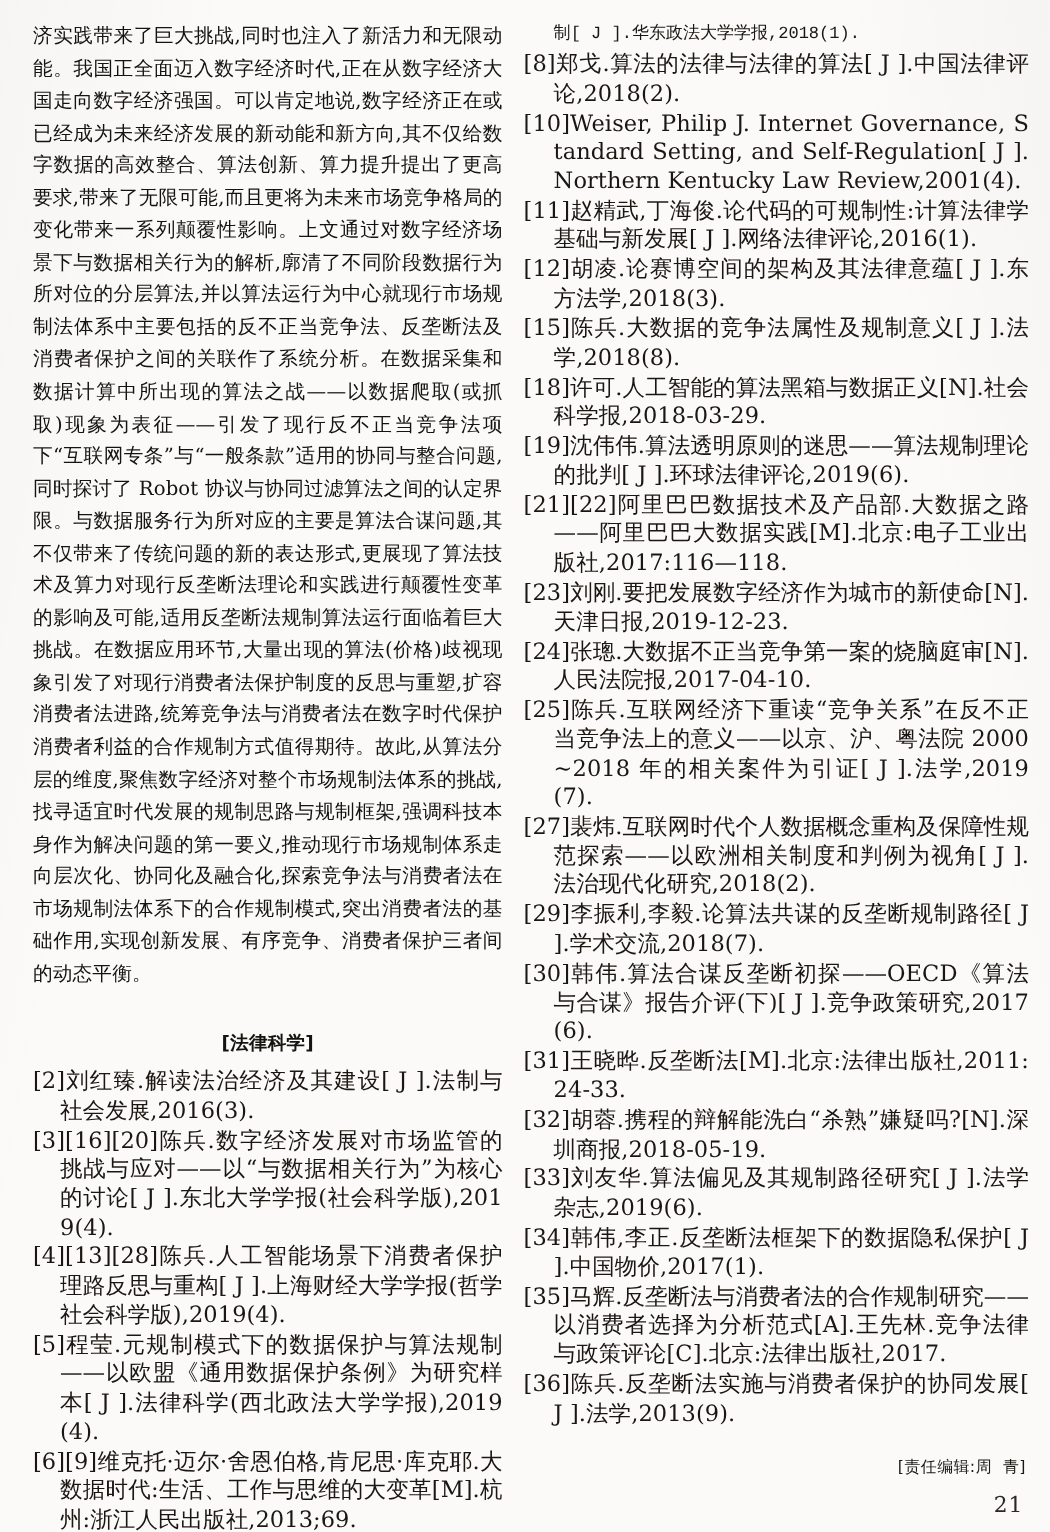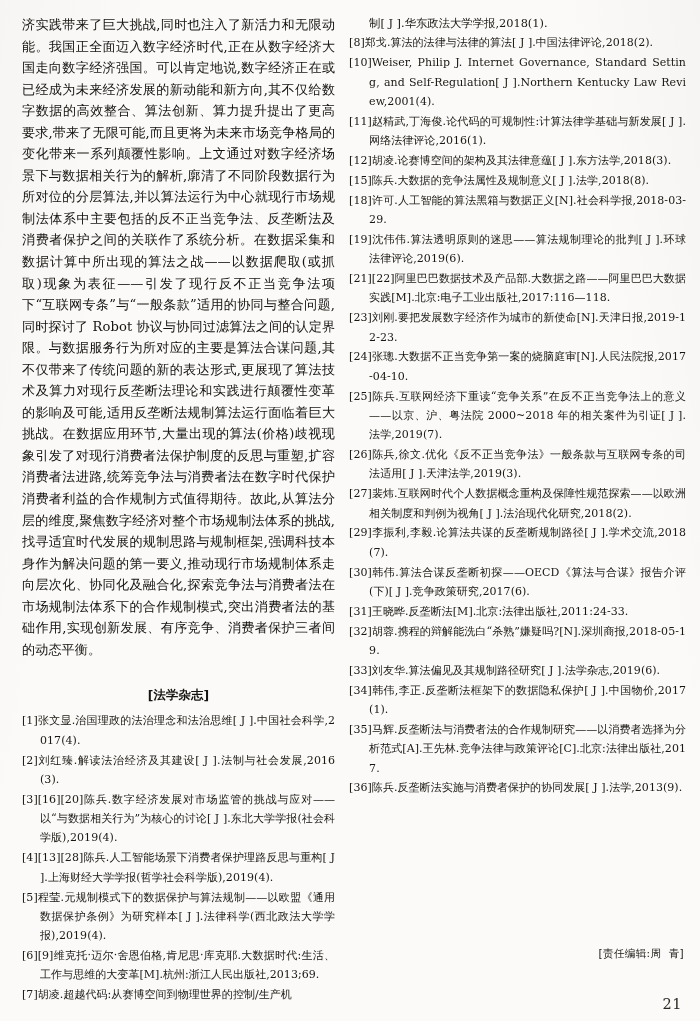--- a/index.html
+++ b/index.html
@@ -72,21 +72,21 @@
     color: #16140f;
   }
 
   
   .ref-list {
     margin: 0;
     padding: 0;
     list-style: none;
   }
   .ref-item {
-    font-size: 11px;
+    font-size: 15px;
     line-height: 19.35px;
     text-align: justify;
     text-justify: inter-character;
     padding-left: 18px;
     text-indent: -18px;
     margin: 0 0 0.5px 0;
     color: #1a1712;
     word-break: break-all;
     letter-spacing: 0.05px;
   }
@@ -99,27 +99,28 @@
     line-height: 19.35px;
     text-align: justify;
     text-justify: inter-character;
     padding-left: 18px;
     margin: 0;
     color: #1a1712;
     word-break: break-all;
   }
   .col-right .ref-cont {
     padding-left: 20px;
+    font-family: Liberation Mono, monospace;
   }
 
   
   .editor-line {
     position: absolute;
     right: 16px;
-    bottom: 60px;
+    bottom: 36px;
     font-size: 10.6px;
     font-family: "DejaVu Sans", "Liberation Sans", sans-serif;
     letter-spacing: 0.3px;
     color: #1a1813;
     white-space: pre;
   }
   .page-number {
     position: absolute;
     right: 18px;
     bottom: 9px;
@@ -131,24 +132,23 @@
 </style>
 </head>
 <body>
 
 <div class="page">
   <div class="columns">
 
     <div class="col col-left">
       <p class="body-par">济实践带来了巨大挑战,同时也注入了新活力和无限动能。我国正全面迈入数字经济时代,正在从数字经济大国走向数字经济强国。可以肯定地说,数字经济正在或已经成为未来经济发展的新动能和新方向,其不仅给数字数据的高效整合、算法创新、算力提升提出了更高要求,带来了无限可能,而且更将为未来市场竞争格局的变化带来一系列颠覆性影响。上文通过对数字经济场景下与数据相关行为的解析,廓清了不同阶段数据行为所对位的分层算法,并以算法运行为中心就现行市场规制法体系中主要包括的反不正当竞争法、反垄断法及消费者保护之间的关联作了系统分析。在数据采集和数据计算中所出现的算法之战——以数据爬取(或抓取)现象为表征——引发了现行反不正当竞争法项下“互联网专条”与“一般条款”适用的协同与整合问题,同时探讨了 Robot 协议与协同过滤算法之间的认定界限。与数据服务行为所对应的主要是算法合谋问题,其不仅带来了传统问题的新的表达形式,更展现了算法技术及算力对现行反垄断法理论和实践进行颠覆性变革的影响及可能,适用反垄断法规制算法运行面临着巨大挑战。在数据应用环节,大量出现的算法(价格)歧视现象引发了对现行消费者法保护制度的反思与重塑,扩容消费者法进路,统筹竞争法与消费者法在数字时代保护消费者利益的合作规制方式值得期待。故此,从算法分层的维度,聚焦数字经济对整个市场规制法体系的挑战,找寻适宜时代发展的规制思路与规制框架,强调科技本身作为解决问题的第一要义,推动现行市场规制体系走向层次化、协同化及融合化,探索竞争法与消费者法在市场规制法体系下的合作规制模式,突出消费者法的基础作用,实现创新发展、有序竞争、消费者保护三者间的动态平衡。</p>
 
-      <div class="ref-heading">[法学杂志]</div>
+      <div class="ref-heading">[法律科学]</div>
 
       <ul class="ref-list">
-        <li class="ref-item">[1]张文显.治国理政的法治理念和法治思维[ J ].中国社会科学,2017(4).</li>
         <li class="ref-item">[2]刘红臻.解读法治经济及其建设[ J ].法制与社会发展,2016(3).</li>
         <li class="ref-item">[3][16][20]陈兵.数字经济发展对市场监管的挑战与应对——以“与数据相关行为”为核心的讨论[ J ].东北大学学报(社会科学版),2019(4).</li>
         <li class="ref-item">[4][13][28]陈兵.人工智能场景下消费者保护理路反思与重构[ J ].上海财经大学学报(哲学社会科学版),2019(4).</li>
         <li class="ref-item">[5]程莹.元规制模式下的数据保护与算法规制——以欧盟《通用数据保护条例》为研究样本[ J ].法律科学(西北政法大学学报),2019(4).</li>
         <li class="ref-item">[6][9]维克托·迈尔·舍恩伯格,肯尼思·库克耶.大数据时代:生活、工作与思维的大变革[M].杭州:浙江人民出版社,2013;69.</li>
         <li class="ref-item">[7]胡凌.超越代码:从赛博空间到物理世界的控制/生产机</li>
       </ul>
     </div>
 
     <div class="col col-right">
@@ -158,21 +158,20 @@
         <li class="ref-item">[10]Weiser, Philip J. Internet Governance, Standard Setting, and Self-Regulation[ J ].Northern Kentucky Law Review,2001(4).</li>
         <li class="ref-item">[11]赵精武,丁海俊.论代码的可规制性:计算法律学基础与新发展[ J ].网络法律评论,2016(1).</li>
         <li class="ref-item">[12]胡凌.论赛博空间的架构及其法律意蕴[ J ].东方法学,2018(3).</li>
         <li class="ref-item">[15]陈兵.大数据的竞争法属性及规制意义[ J ].法学,2018(8).</li>
         <li class="ref-item">[18]许可.人工智能的算法黑箱与数据正义[N].社会科学报,2018-03-29.</li>
         <li class="ref-item">[19]沈伟伟.算法透明原则的迷思——算法规制理论的批判[ J ].环球法律评论,2019(6).</li>
         <li class="ref-item">[21][22]阿里巴巴数据技术及产品部.大数据之路——阿里巴巴大数据实践[M].北京:电子工业出版社,2017:116—118.</li>
         <li class="ref-item">[23]刘刚.要把发展数字经济作为城市的新使命[N].天津日报,2019-12-23.</li>
         <li class="ref-item">[24]张璁.大数据不正当竞争第一案的烧脑庭审[N].人民法院报,2017-04-10.</li>
         <li class="ref-item">[25]陈兵.互联网经济下重读“竞争关系”在反不正当竞争法上的意义——以京、沪、粤法院 2000~2018 年的相关案件为引证[ J ].法学,2019(7).</li>
-        <li class="ref-item">[26]陈兵,徐文.优化《反不正当竞争法》一般条款与互联网专条的司法适用[ J ].天津法学,2019(3).</li>
         <li class="ref-item">[27]裴炜.互联网时代个人数据概念重构及保障性规范探索——以欧洲相关制度和判例为视角[ J ].法治现代化研究,2018(2).</li>
         <li class="ref-item">[29]李振利,李毅.论算法共谋的反垄断规制路径[ J ].学术交流,2018(7).</li>
         <li class="ref-item">[30]韩伟.算法合谋反垄断初探——OECD《算法与合谋》报告介评(下)[ J ].竞争政策研究,2017(6).</li>
         <li class="ref-item">[31]王晓晔.反垄断法[M].北京:法律出版社,2011:24-33.</li>
         <li class="ref-item">[32]胡蓉.携程的辩解能洗白“杀熟”嫌疑吗?[N].深圳商报,2018-05-19.</li>
         <li class="ref-item">[33]刘友华.算法偏见及其规制路径研究[ J ].法学杂志,2019(6).</li>
         <li class="ref-item">[34]韩伟,李正.反垄断法框架下的数据隐私保护[ J ].中国物价,2017(1).</li>
         <li class="ref-item">[35]马辉.反垄断法与消费者法的合作规制研究——以消费者选择为分析范式[A].王先林.竞争法律与政策评论[C].北京:法律出版社,2017.</li>
         <li class="ref-item">[36]陈兵.反垄断法实施与消费者保护的协同发展[ J ].法学,2013(9).</li>
         <li class="ref-item"></li>

